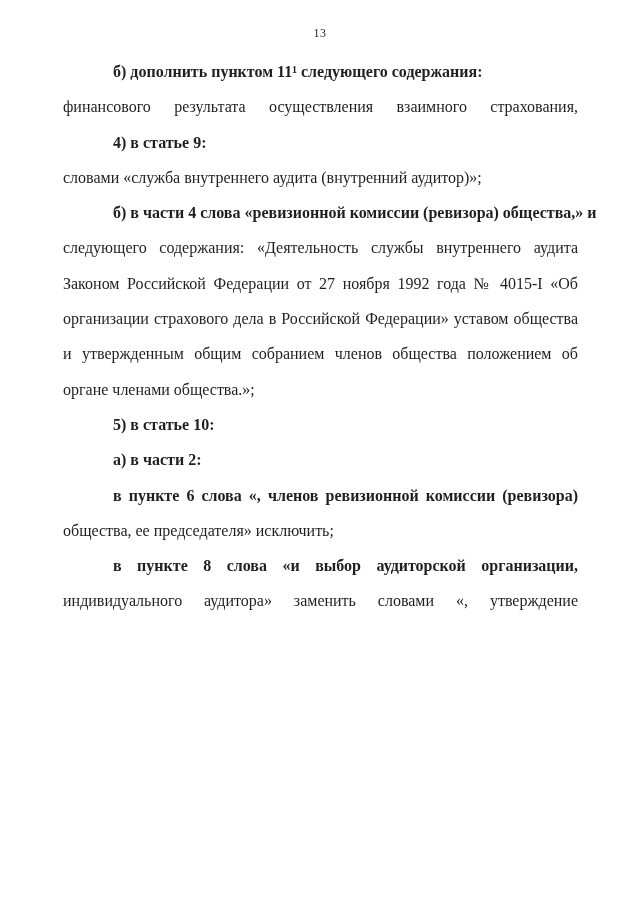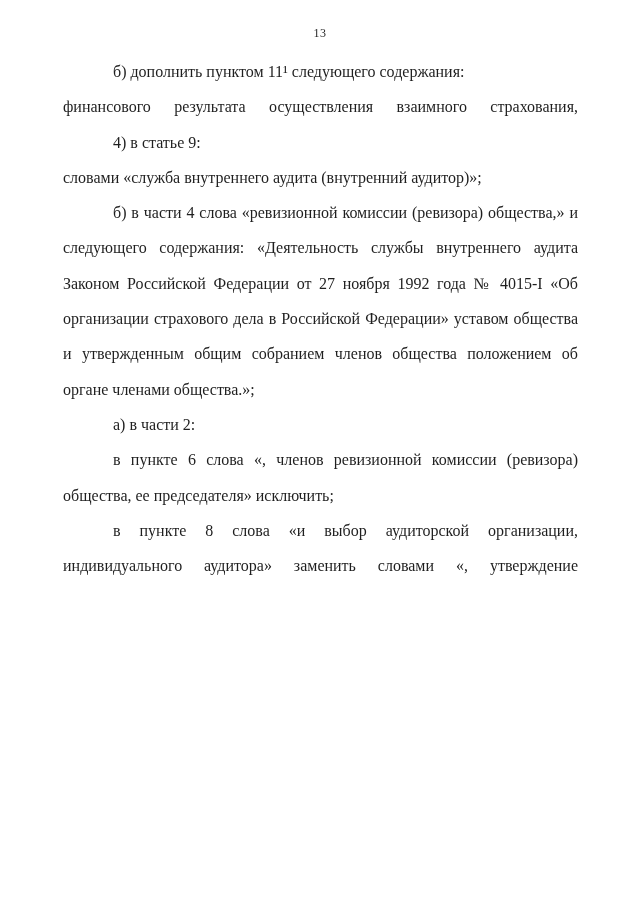--- a/index.html
+++ b/index.html
@@ -36,20 +36,21 @@
     width: 515px;
   }
   .line {
     font-size: 16px;
     line-height: 35.3px;
     white-space: nowrap;
     text-align: left;
   }
   .line.indent {
     padding-left: 50px;
+    font-weight: bold;
   }
   .line.justify {
     text-align: justify;
     text-align-last: justify;
     text-justify: inter-word;
   }
 </style>
 </head>
 <body>
 
@@ -59,19 +60,20 @@
       <div class="line indent">б) дополнить пунктом 11¹ следующего содержания:</div>
       <div class="line justify">финансового результата осуществления взаимного страхования,</div>
       <div class="line indent">4) в статье 9:</div>
       <div class="line">словами «служба внутреннего аудита (внутренний аудитор)»;</div>
       <div class="line indent justify">б) в части 4 слова «ревизионной комиссии (ревизора) общества,» и</div>
       <div class="line justify">следующего содержания: «Деятельность службы внутреннего аудита</div>
       <div class="line justify">Законом Российской Федерации от 27 ноября 1992 года № 4015-I «Об</div>
       <div class="line justify">организации страхового дела в Российской Федерации» уставом общества</div>
       <div class="line justify">и утвержденным общим собранием членов общества положением об</div>
       <div class="line">органе членами общества.»;</div>
+      <div class="line indent">5) в статье 10:</div>
       <div class="line indent">а) в части 2:</div>
       <div class="line indent justify">в пункте 6 слова «, членов ревизионной комиссии (ревизора)</div>
       <div class="line">общества, ее председателя» исключить;</div>
       <div class="line indent justify">в пункте 8 слова «и выбор аудиторской организации,</div>
       <div class="line justify">индивидуального аудитора» заменить словами «, утверждение</div>
     </div>
 </div>
 
 </body></html>

